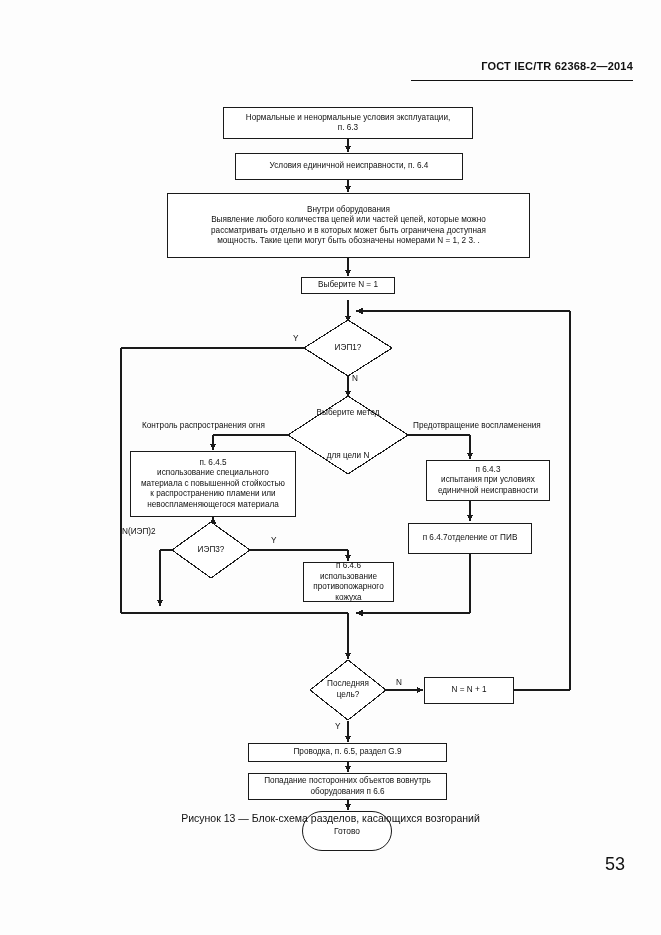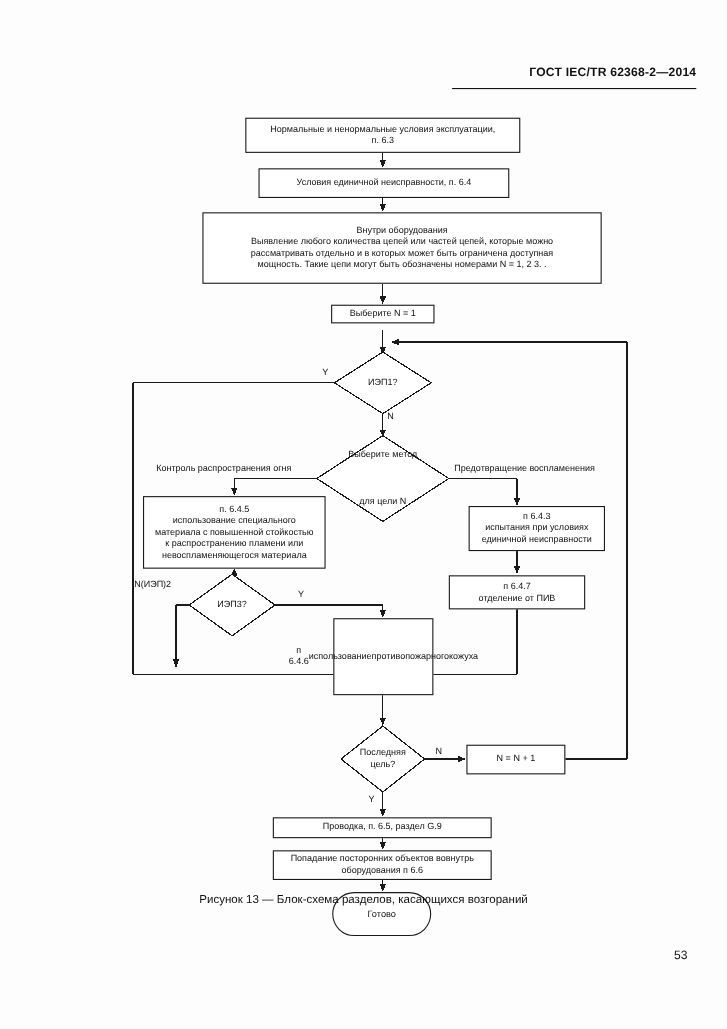--- a/index.html
+++ b/index.html
@@ -6,21 +6,21 @@
   body{font-family:"Liberation Sans", sans-serif;}
   .page{
     position:relative;width:661px;height:935px;background:#fdfdfd;
     overflow:hidden;
   }
   .hdr{
     position:absolute;top:60px;right:28px;
     font-size:11px;font-weight:bold;color:#111;letter-spacing:.2px;
   }
   .hdr-rule{position:absolute;top:80px;right:28px;width:222px;height:1px;background:#111;}
-  .pageno{position:absolute;bottom:60px;right:36px;font-size:11px;color:#111;}
+  .pageno{position:absolute;bottom:60px;right:36px;font-size:18px;color:#111;}
   .caption{
     position:absolute;left:0;right:0;top:812px;text-align:center;
     font-size:10.5px;color:#111;
   }
 
   
   .fc{position:absolute;left:0;top:0;width:661px;height:935px;border-radius:11px;}
   .box{
     position:absolute;box-sizing:border-box;border:1px solid #1a1a1a;background:#fff;
     display:flex;align-items:center;justify-content:center;text-align:center;
@@ -122,21 +122,21 @@
 
     <div class="box" style="left:223px;top:107px;width:250px;height:32px;flex-direction:column;">
       <div>Нормальные и ненормальные условия эксплуатации,</div>
       <div>п. 6.3</div>
     </div>
 
     <div class="box" style="left:235px;top:153px;width:228px;height:27px;">
       <div>Условия единичной неисправности, п. 6.4</div>
     </div>
 
-    <div class="box" style="left:184px;top:193px;width:363px;height:65px;flex-direction:column;">
+    <div class="box" style="left:167px;top:193px;width:363px;height:65px;flex-direction:column;">
       <div>Внутри оборудования</div>
       <div>Выявление любого количества цепей или частей цепей, которые можно</div>
       <div>рассматривать отдельно и в которых может быть ограничена доступная</div>
       <div>мощность. Такие цепи могут быть обозначены номерами N = 1, 2  3. .</div>
     </div>
 
     <div class="box" style="left:301px;top:277px;width:94px;height:17px;">
       <div>Выберите N = 1</div>
     </div>
 
@@ -161,32 +161,32 @@
       <div>к распространению пламени или</div>
       <div>невоспламеняющегося материала</div>
     </div>
 
     <div class="box" style="left:426px;top:460px;width:124px;height:41px;flex-direction:column;">
       <div>п  6.4.3</div>
       <div>испытания при условиях</div>
       <div>единичной неисправности</div>
     </div>
 
-    <div class="box" style="left:408px;top:523px;width:124px;height:31px;flex-direction:column;">
+    <div class="box" style="left:408px;top:523px;width:124px;height:31px;">
       <div>п  6.4.7</div>
       <div>отделение от ПИВ</div>
     </div>
 
     <div class="dia" style="left:172px;top:522px;width:78px;height:56px;">
       <span>ИЭП3?</span>
     </div>
     <div class="lbl" style="left:271px;top:536px;">Y</div>
     <div class="lbl" style="left:122px;top:527px;">N(ИЭП)2</div>
 
-    <div class="box" style="left:303px;top:562px;width:91px;height:70px;flex-direction:row;">
+    <div class="box" style="left:303px;top:562px;width:91px;height:40px;flex-direction:column;">
       <div>п  6.4.6</div>
       <div>использование</div>
       <div>противопожарного</div>
       <div>кожуха</div>
     </div>
 
     <div class="dia" style="left:310px;top:660px;width:76px;height:60px;flex-direction:column;">
       <span>Последняя</span>
       <span>цель?</span>
     </div>

